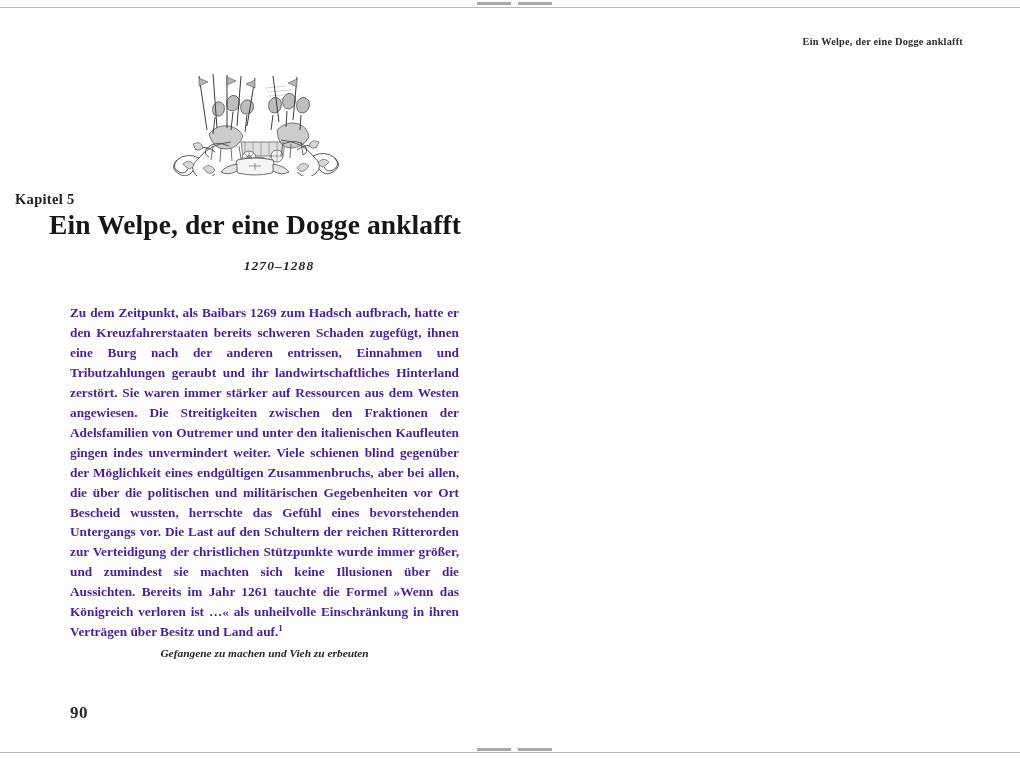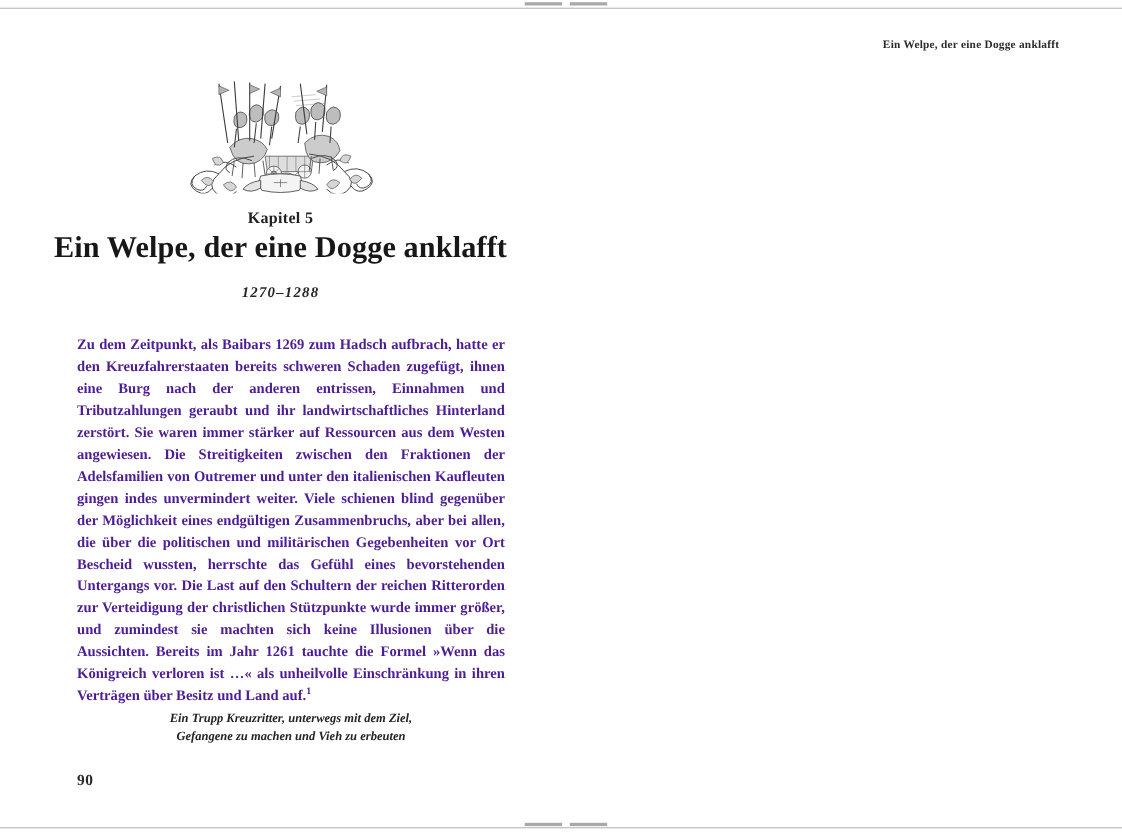--- a/index.html
+++ b/index.html
@@ -75,24 +75,24 @@
     width: 172px;
     height: 104px;
   }
   .vignette svg { display: block; width: 172px; height: 104px; }
 
   .chapter-kicker {
     position: absolute;
     top: 191px;
     left: 0;
     width: 510px;
-    text-align: center;
     font-size: 14.5px;
     letter-spacing: 0.3px;
     color: #222;
+    padding-left: 15px;
   }
   .chapter-title {
     position: absolute;
     top: 209px;
     left: 0;
     width: 510px;
     text-align: center;
     font-size: 27.5px;
     letter-spacing: 0.1px;
     color: #171717;
@@ -101,20 +101,21 @@
   .chapter-dates {
     position: absolute;
     top: 258px;
     left: 0;
     width: 510px;
     text-align: center;
     font-style: italic;
     font-size: 13.5px;
     letter-spacing: 1.1px;
     color: #262626;
+    padding-left: 24px;
   }
 
   
   .column {
     position: absolute;
     font-size: 13.3px;
     line-height: 19.95px;
     text-align: justify;
     text-justify: inter-word;
     color: #4c1d95;
@@ -150,21 +151,21 @@
     font-style: italic;
     font-size: 11.4px;
     line-height: 16.5px;
     color: #242424;
   }
 
   
   .folio {
     position: absolute;
     top: 703px;
-    font-size: 14px;
+    font-size: 17px;
     letter-spacing: 0.4px;
     color: #2a2a2a;
   }
   .folio-left  { left: 70px; }
 </style>
 </head>
 <body>
 
 <div id="spread">
 
@@ -287,21 +288,20 @@
 
     <div class="chapter-kicker">Kapitel 5</div>
     <div class="chapter-title">Ein Welpe, der eine Dogge anklafft</div>
     <div class="chapter-dates">1270–1288</div>
 
     <div class="column col-left">
       <p><span>Zu dem Zeitpunkt, als Baibars 1269 zum Hadsch aufbrach, hatte er den Kreuzfahrerstaaten bereits schweren Schaden zugefügt, ihnen eine Burg nach der anderen entrissen, Einnahmen und Tributzahlungen geraubt und ihr landwirtschaftliches Hinterland zerstört. Sie waren immer stärker auf Ressourcen aus dem Westen angewiesen. Die Streitigkeiten zwischen den Fraktionen der Adelsfamilien von Outremer und unter den italienischen Kaufleuten gingen indes unvermindert weiter. Viele schienen blind gegenüber der Möglichkeit eines endgültigen Zusammenbruchs, aber bei allen, die über die politischen und militärischen Gegebenheiten vor Ort Bescheid wussten, herrschte das Gefühl eines bevorstehenden Untergangs vor. Die Last auf den Schultern der reichen Ritterorden zur Verteidigung der christlichen Stützpunkte wurde immer größer, und zumindest sie machten sich keine Illusionen über die Aussichten. Bereits im Jahr 1261 tauchte die Formel »Wenn das Königreich verloren ist …« als unheilvolle Einschränkung in ihren Verträgen über Besitz und Land auf.</span><sup class="fn">1</sup></p>
     </div>
 
     <div class="caption">
-      <div>Ein Trupp Kreuzritter, unterwegs mit dem Ziel,</div>
       <div>Gefangene zu machen und Vieh zu erbeuten</div>
     </div>
 
     <div class="folio folio-left">90</div>
   </div>
 
   <div class="page page-right">
 
     <div class="running-head">Ein Welpe, der eine Dogge anklafft</div>
 

